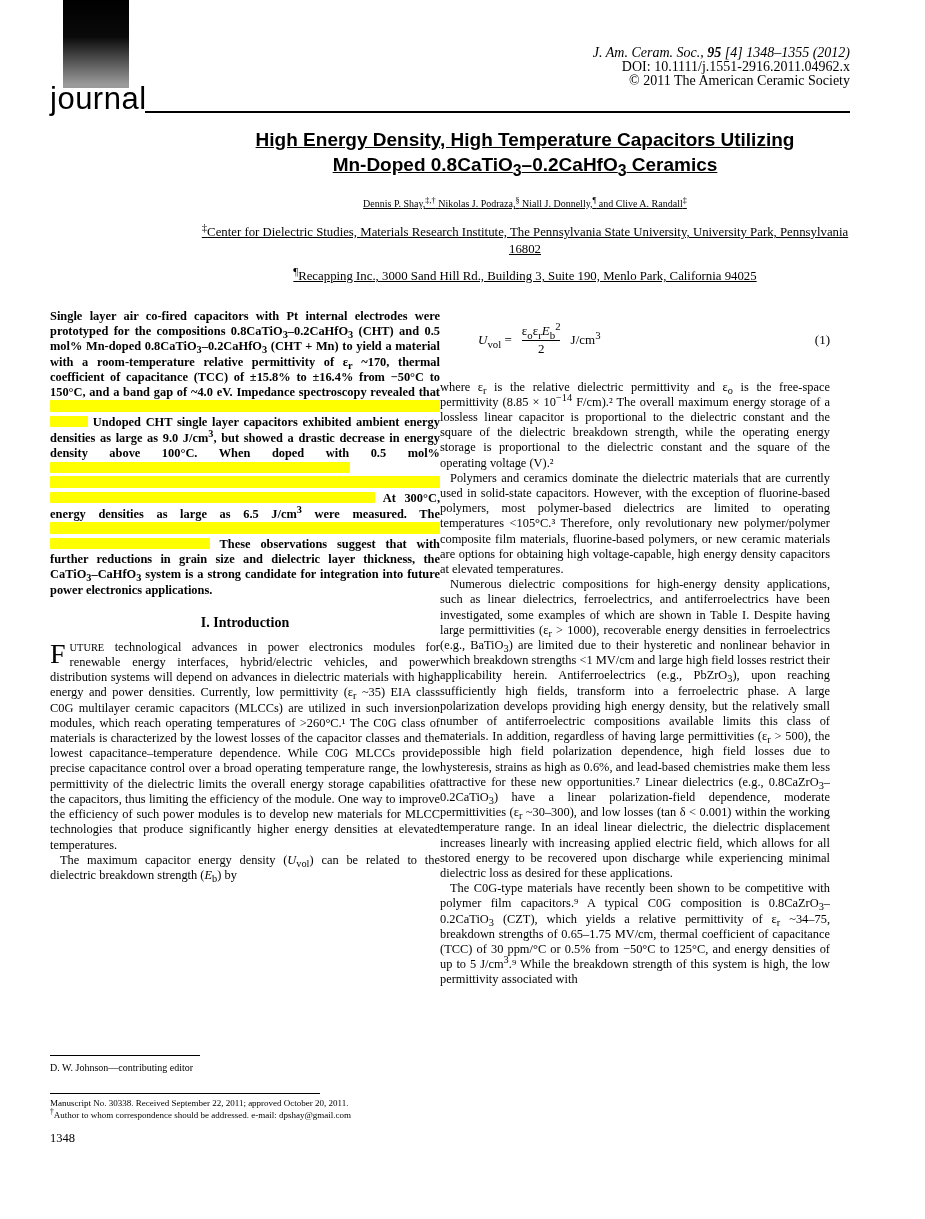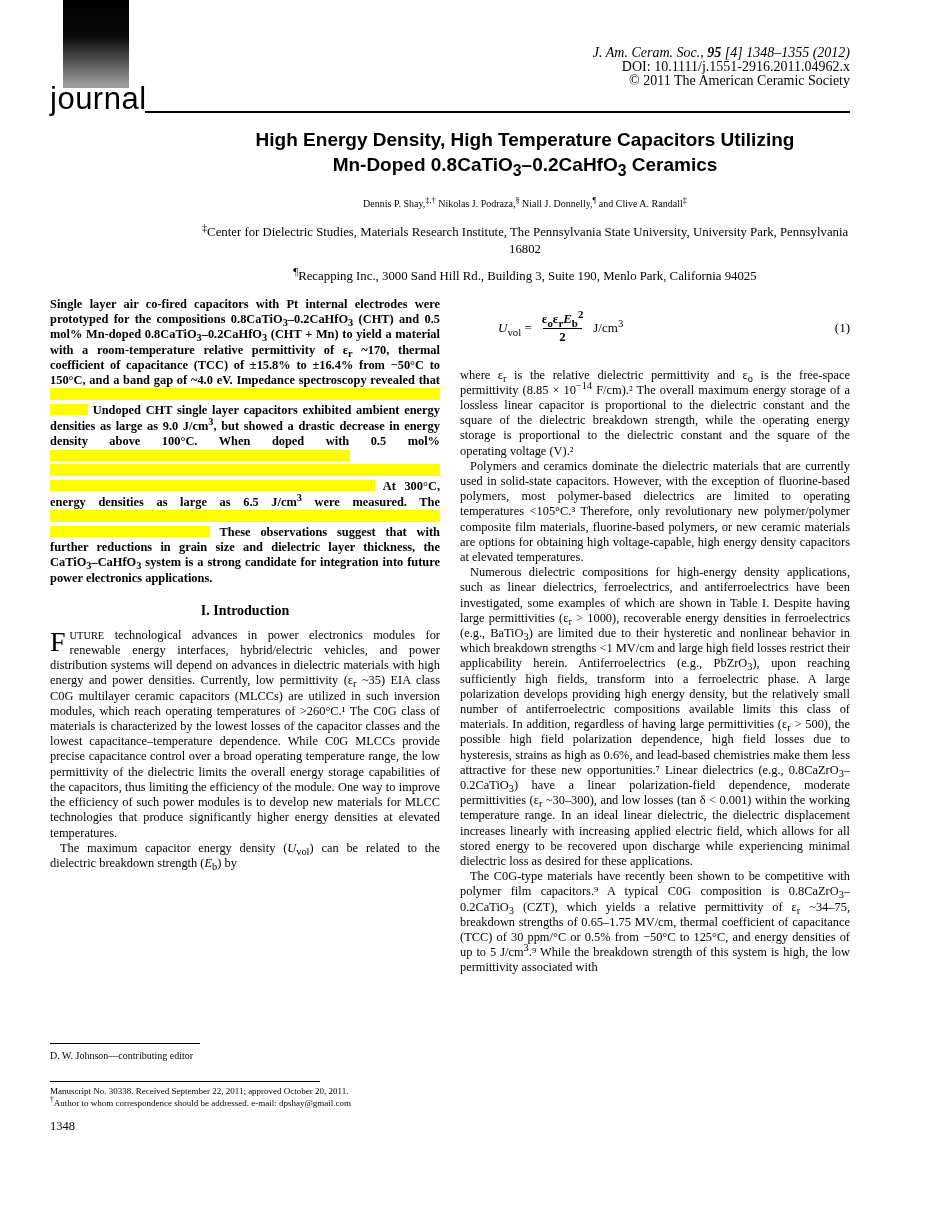--- a/index.html
+++ b/index.html
@@ -25,50 +25,50 @@
   }
   .logo-text {
     font-size:31px; line-height:27px; margin-top:-3px;
     font-family:Liberation Sans, sans-serif; letter-spacing:0.5px;
   }
   .citation { position:absolute; right:0; top:46px; text-align:right; font-size:14px; line-height:14px; }
   .citation .c1 { font-style:italic; }
   .header-rule { position:absolute; left:95px; right:0; bottom:0; border-bottom:2.5px solid #000; }
 
   
-  .front { margin-left:150px; text-align:center; }
+  .front { margin-left:150px; text-align:center;text-decoration:underline; }
   .title { font-family:"Liberation Sans", sans-serif; font-weight:bold; font-size:19px; line-height:25px; margin:14px 0 0; }
   .authors { margin-top:21px; font-size:10px; }
   .affiliations { margin-top:15px; font-size:12.8px; line-height:17px; }
   .affil { margin:0 0 10px; }
   .affil-right { text-align:center; }
 
   
-  .columns { display:flex; gap:20px; margin-top:12px; height:812px; }
+  .columns { display:flex; margin-top:24px; height:812px; }
   .col { width:390px; box-sizing:border-box; }
   .col-left { display:flex; flex-direction:column; }
   .body-par { margin:0; text-align:justify; font-size:12.4px; line-height:15.2px; }
   .indent { text-indent:10px; }
   .abstract { font-weight:bold; }
 
   .redact { display:inline-block; background:#ffff00; height:11px; border-radius:1px; vertical-align:-1px; }
   .r-full { width:100%; height:12px; }
   .r-38  { width:38px; }
   .r-300 { width:300px; }
   .r-325 { width:325px; }
   .r-160 { width:160px; }
 
   .section-heading { text-align:center; font-weight:bold; font-size:14px; margin:17px 0 9px; }
   .dropcap { float:left; font-size:28px; line-height:25px; padding:1px 4px 0 0; }
   .smallcaps { font-size:10.4px; }
 
   
   .equation { display:flex; align-items:center; font-size:13px; margin:14px 0 22px;text-align:right; }
   .eq-body { flex:1; display:flex; align-items:center; justify-content:flex-start; padding-left:38px; gap:7px; }
-  .frac { display:inline-flex; flex-direction:column; align-items:center; line-height:1.25;font-weight:bold; }
+  .frac { display:inline-flex; flex-direction:column; align-items:center; line-height:1.25; }
   .frac .num { padding:0 3px 1px; }
   .frac .den { border-top:1px solid #000; padding:0 16px; }
 
   
   .footnotes { margin-top:auto; }
   .fn-rule-1 { width:150px; border-top:1px solid #000; margin-bottom:6px; }
   .editor-note { font-size:10px; margin:0 0 20px; }
   .fn-rule-2 { width:270px; border-top:1px solid #000; margin-bottom:4px; }
   .fn-small { font-size:9px; line-height:11.5px; margin:0; }
 

